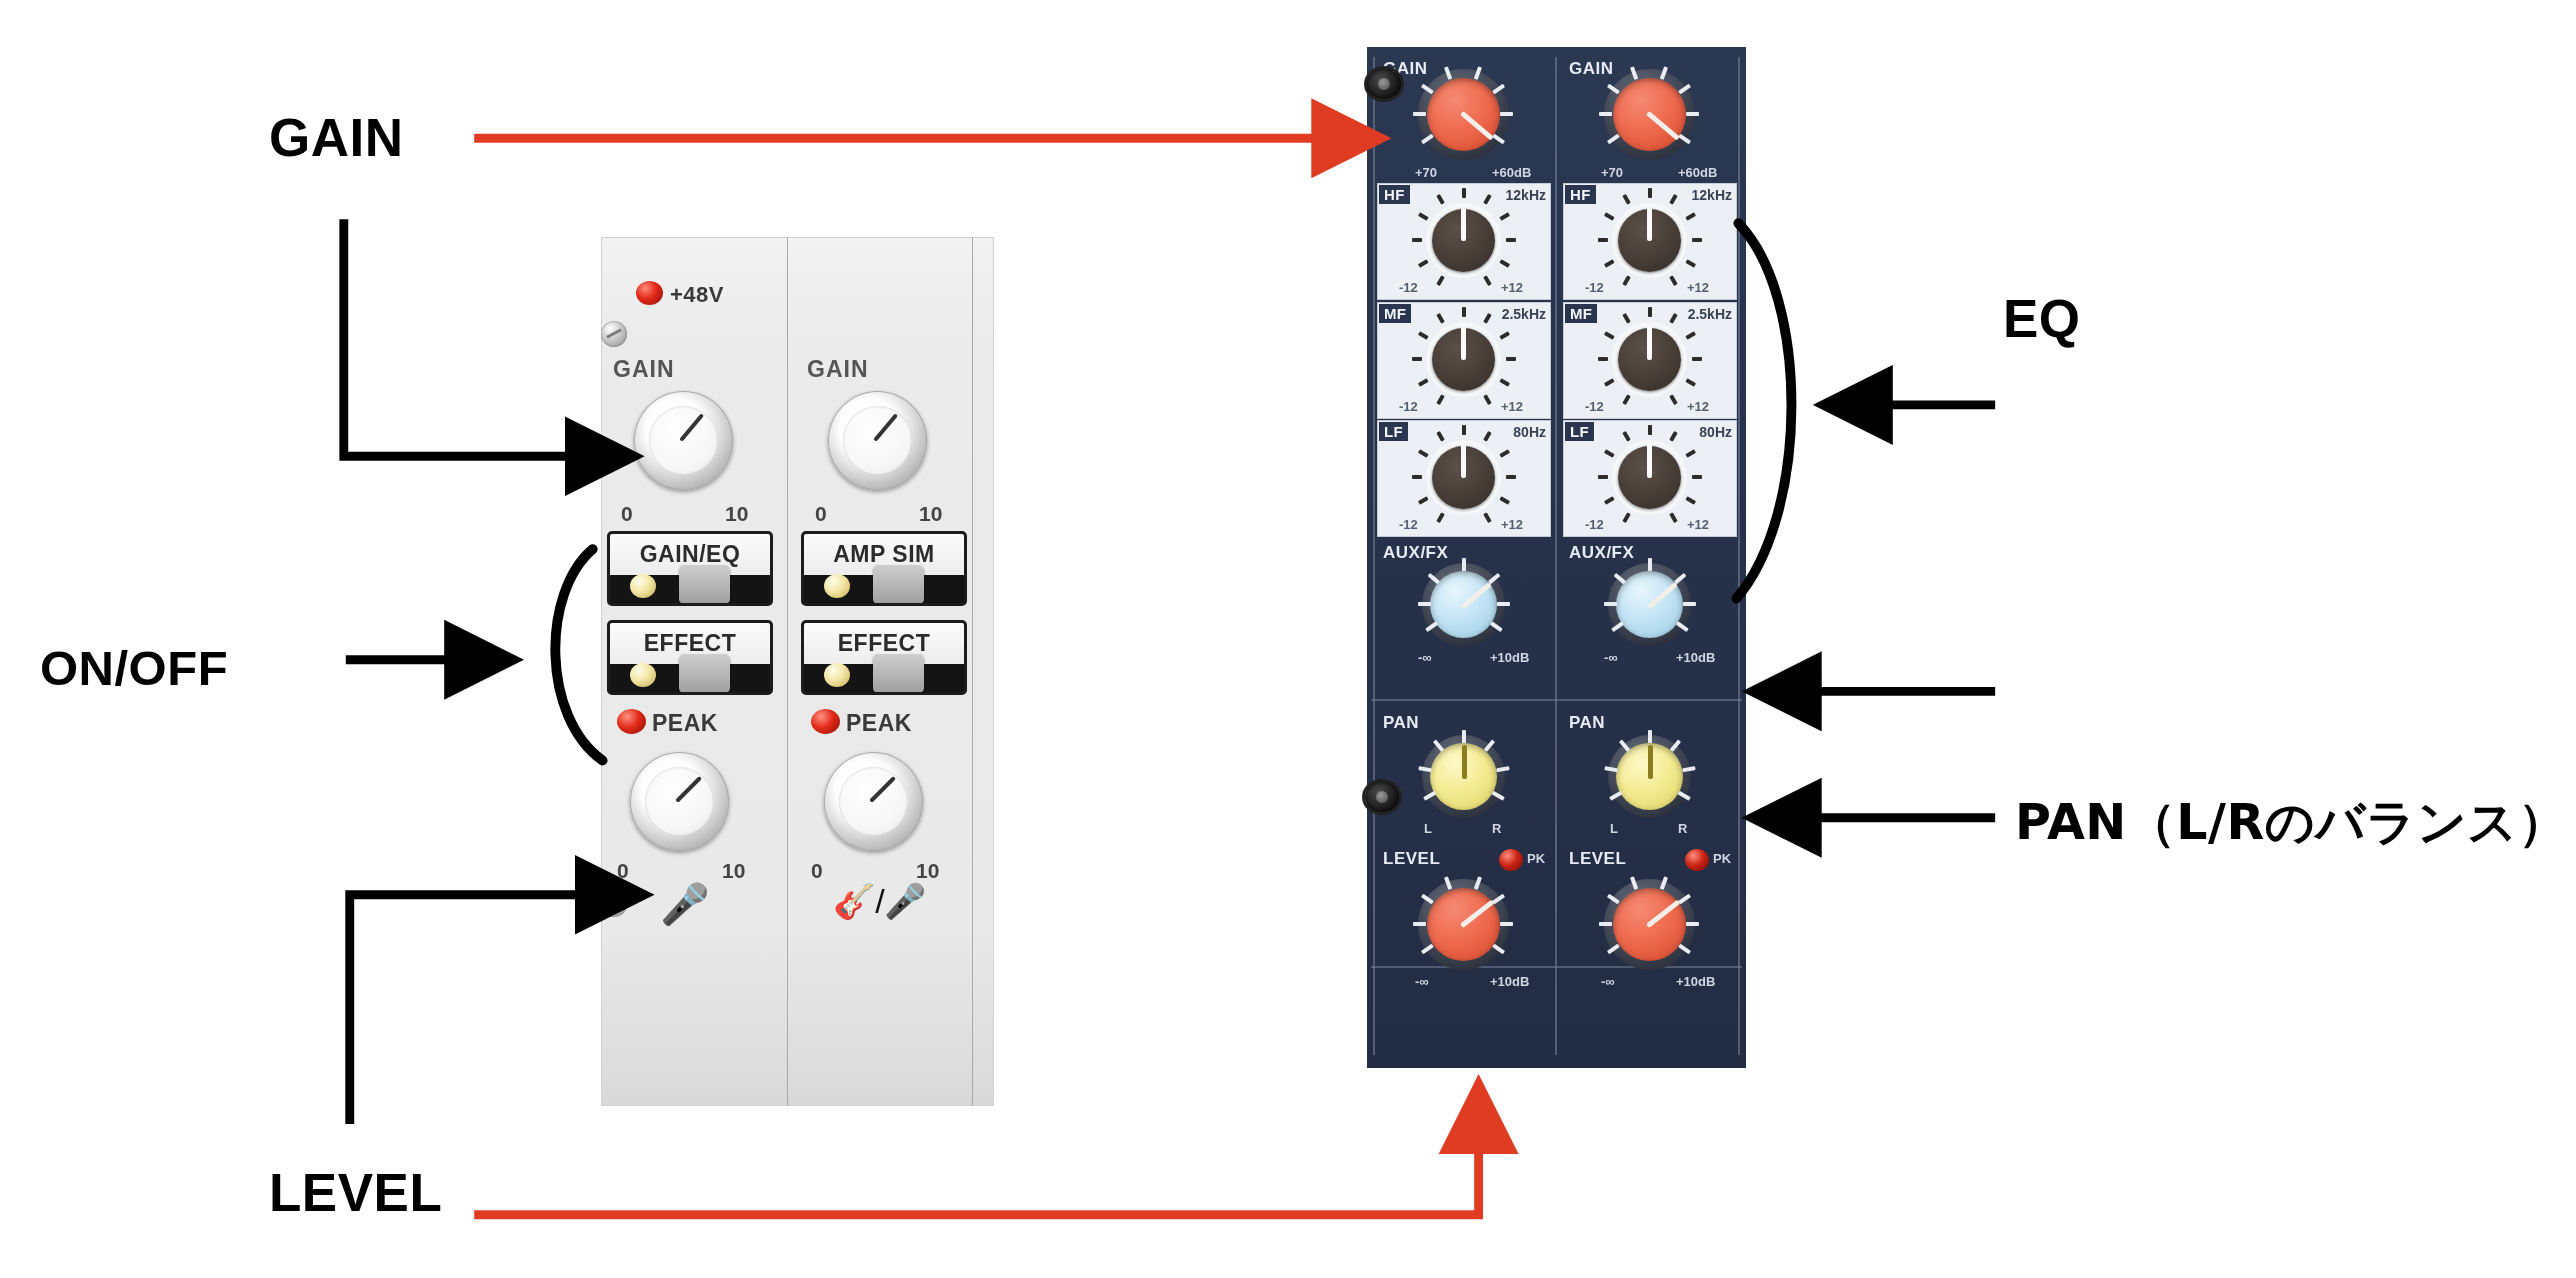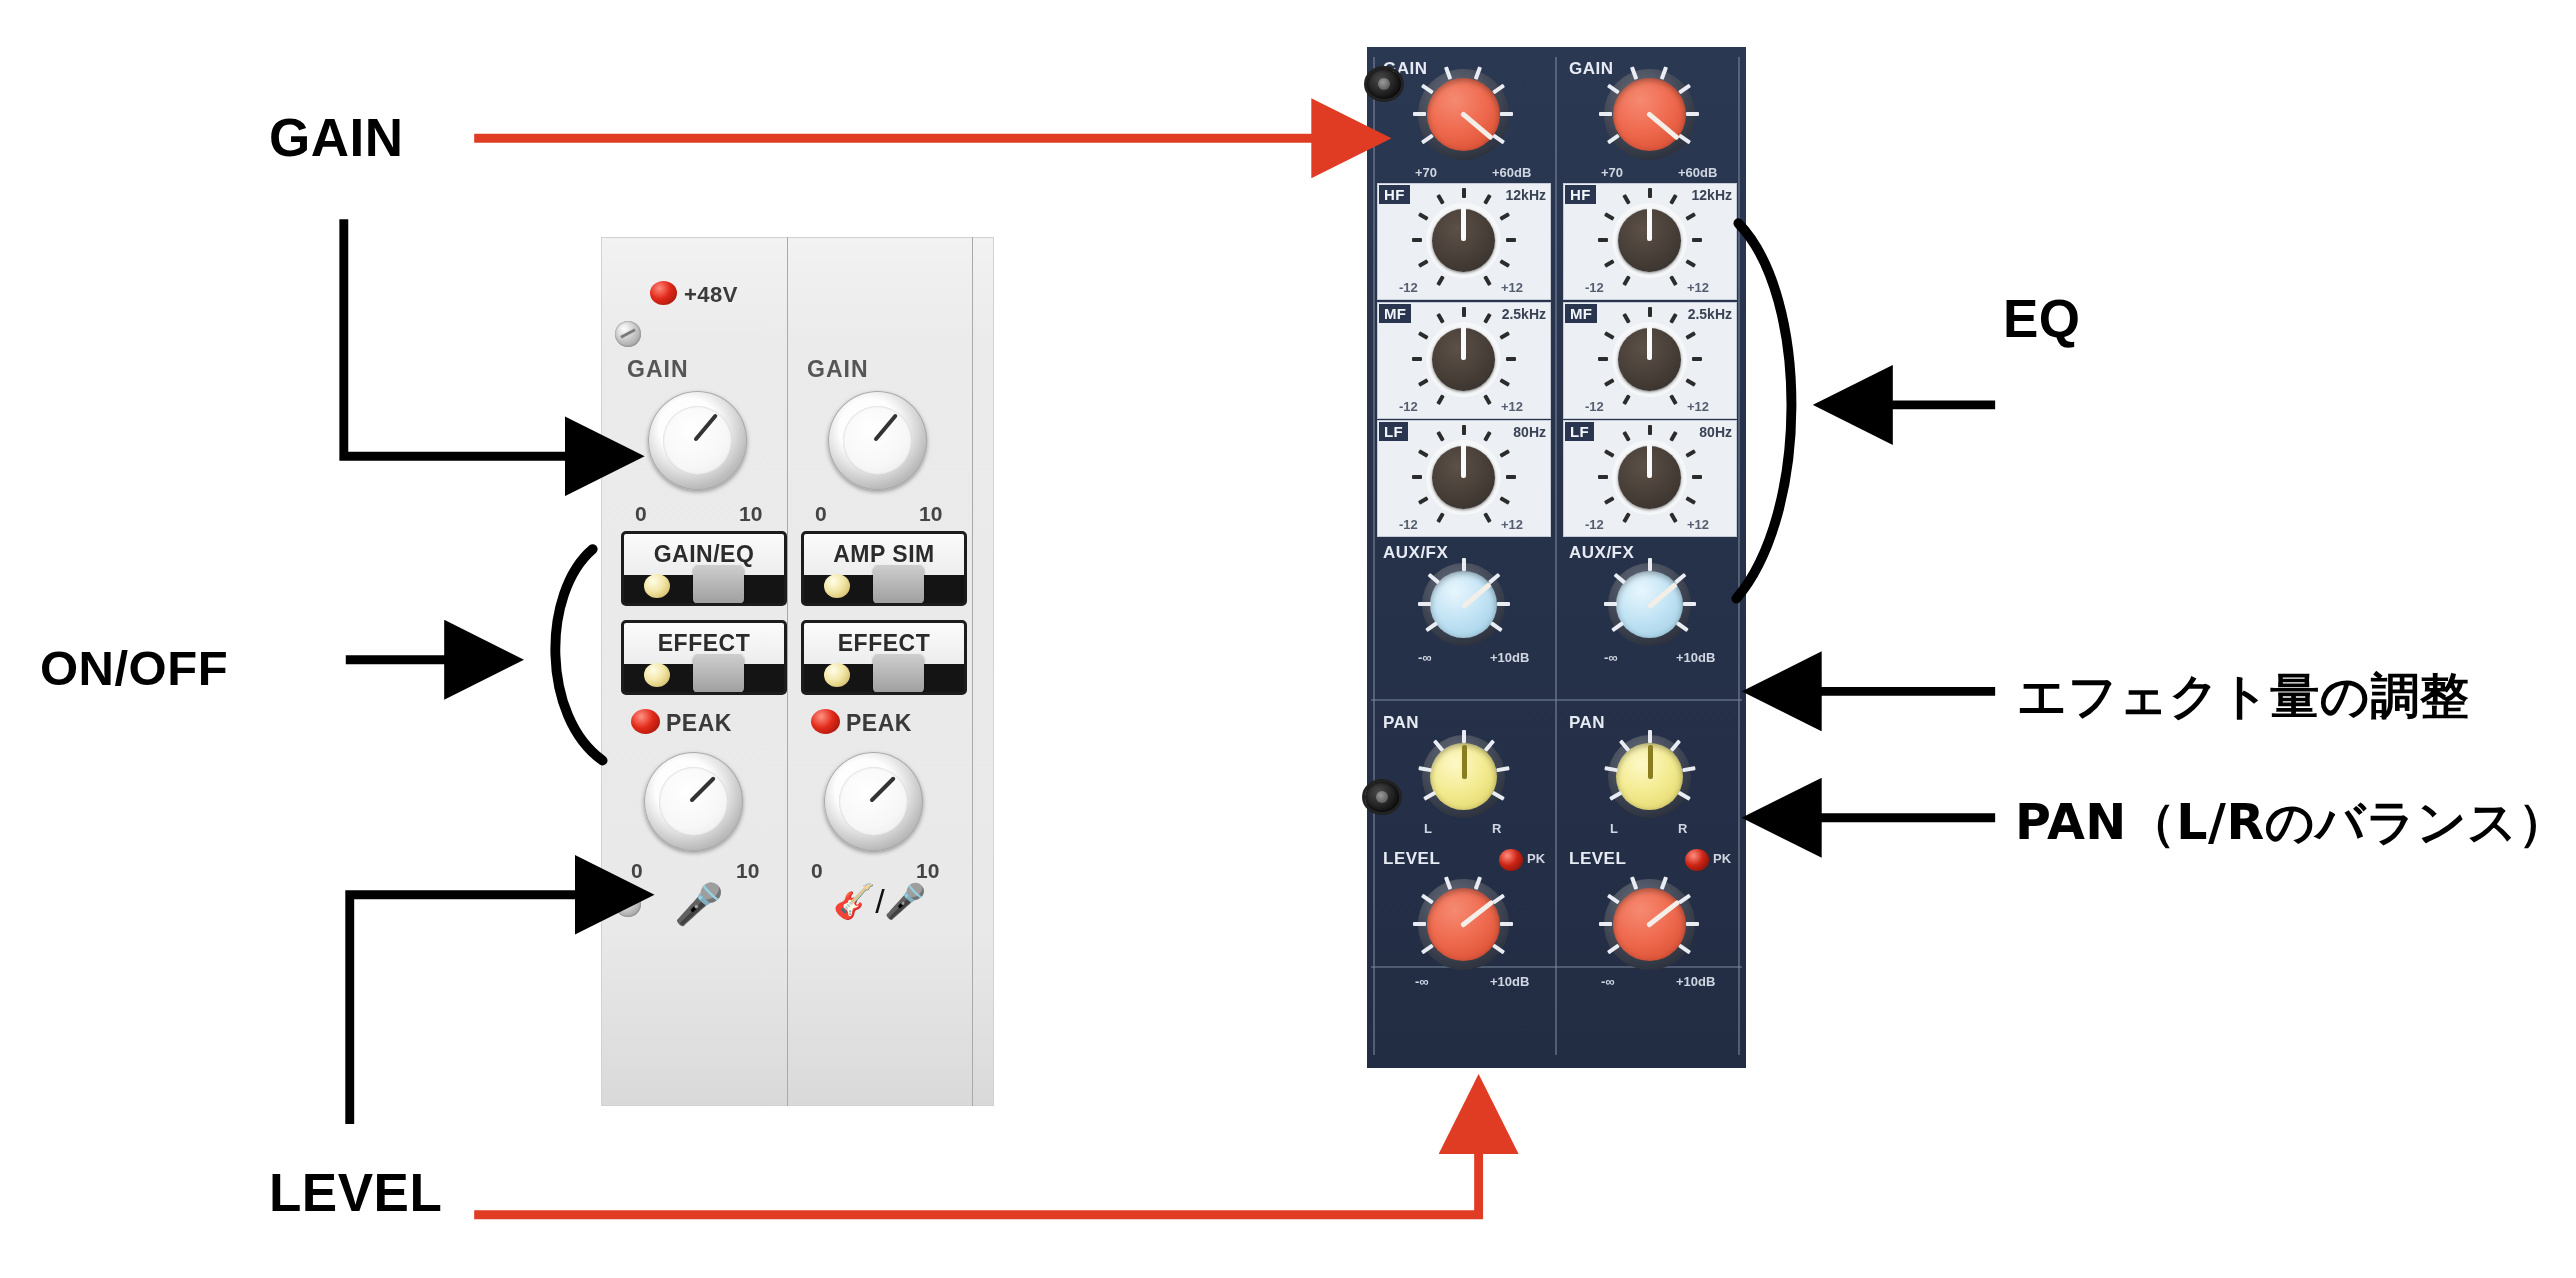--- a/index.html
+++ b/index.html
@@ -12,21 +12,21 @@
   .lbl.jp{font-size:49px;font-family:"DejaVu Sans",sans-serif;font-weight:bold;}
 
   svg.overlay{position:absolute;left:0;top:0;width:2576px;height:1278px;pointer-events:none;}
 
   
   .panelL{position:absolute;left:601px;top:237px;width:393px;height:869px;
           background:linear-gradient(180deg,#f2f2f2 0%,#ebebeb 12%,#e9e9e9 80%,#d9d9d9 100%);
           box-shadow:inset 0 0 0 1px #d2d2d2;}
   .stripL{position:absolute;top:0;width:1px;height:869px;background:#a9a9a9;}
   .chL{position:absolute;top:0;width:174px;height:869px;}
-  .chL.a{left:16px;} .chL.b{left:196px;}
+  .chL.a{left:2px;} .chL.b{left:196px;}
 
   .led{position:absolute;border-radius:50%;}
   .led.red48{width:27px;height:24px;background:radial-gradient(circle at 35% 30%,#ff8a7a 0%,#e02718 45%,#8f1109 100%);}
   .txt48{position:absolute;font-size:22px;font-weight:bold;color:#3a3a3a;letter-spacing:0.5px;}
   .screw{position:absolute;width:26px;height:26px;border-radius:50%;
          background:radial-gradient(circle at 35% 30%,#fff 0%,#cfcfcf 40%,#8c8c8c 100%);
          box-shadow:inset 0 0 2px #666;}
   .screw:after{content:"";position:absolute;left:5px;top:11px;width:16px;height:3px;background:#7a7a7a;transform:rotate(-28deg);}
 
   .knobname{position:absolute;font-size:23px;font-weight:600;color:#555;letter-spacing:1px;}
@@ -509,20 +509,19 @@
 
     <line x1="2020" y1="828" x2="1776" y2="828" stroke="#000" stroke-width="9" marker-end="url(#abkL)"></line>
   </svg>
 
   <div class="lbl en" style="left:269px;top:107px">GAIN</div>
 
   <div class="lbl en" style="left:40px;top:640px;font-size:49px">ON/OFF</div>
 
   <div class="lbl en" style="left:2003px;top:288px">EQ</div>
 
-  <div class="lbl jp" style="left:2017px;top:664px">エフェクト量の調整</div>
 
   <div class="lbl jp" style="left:2015px;top:790px">PAN（L/Rのバランス）</div>
 
   <div class="lbl en" style="left:269px;top:1162px">LEVEL</div>
 
 </div>
 
 
 </body></html>

